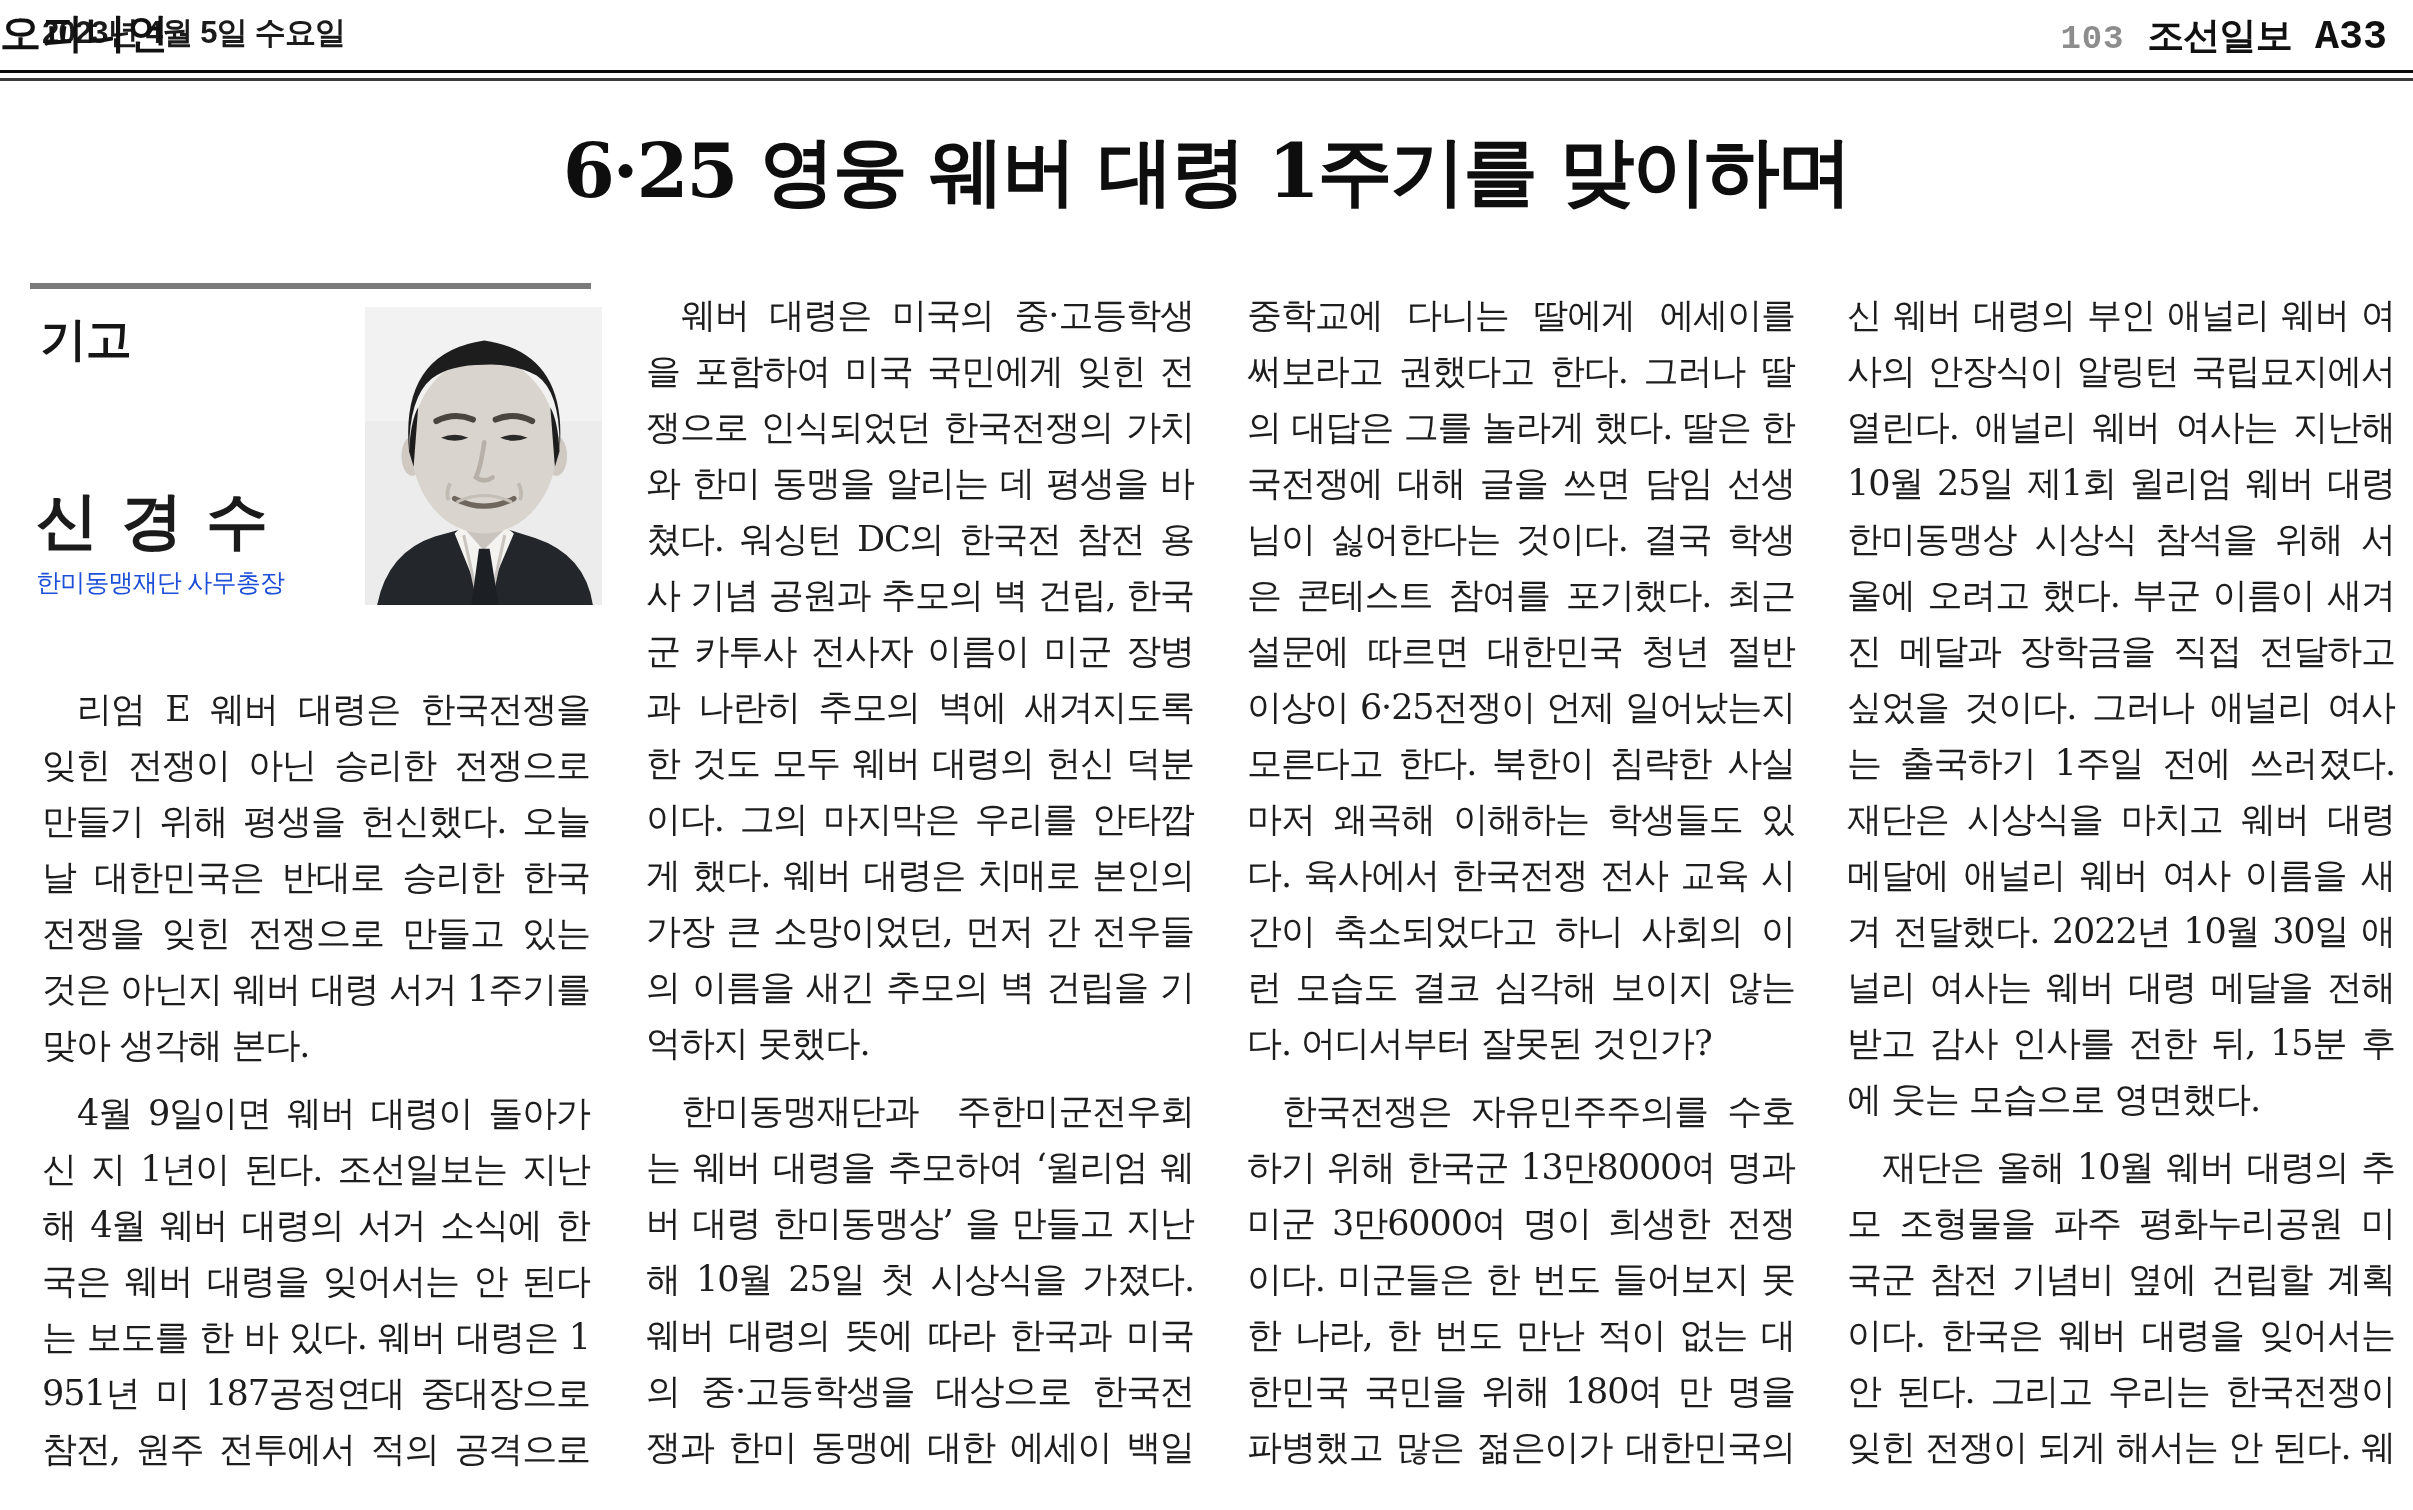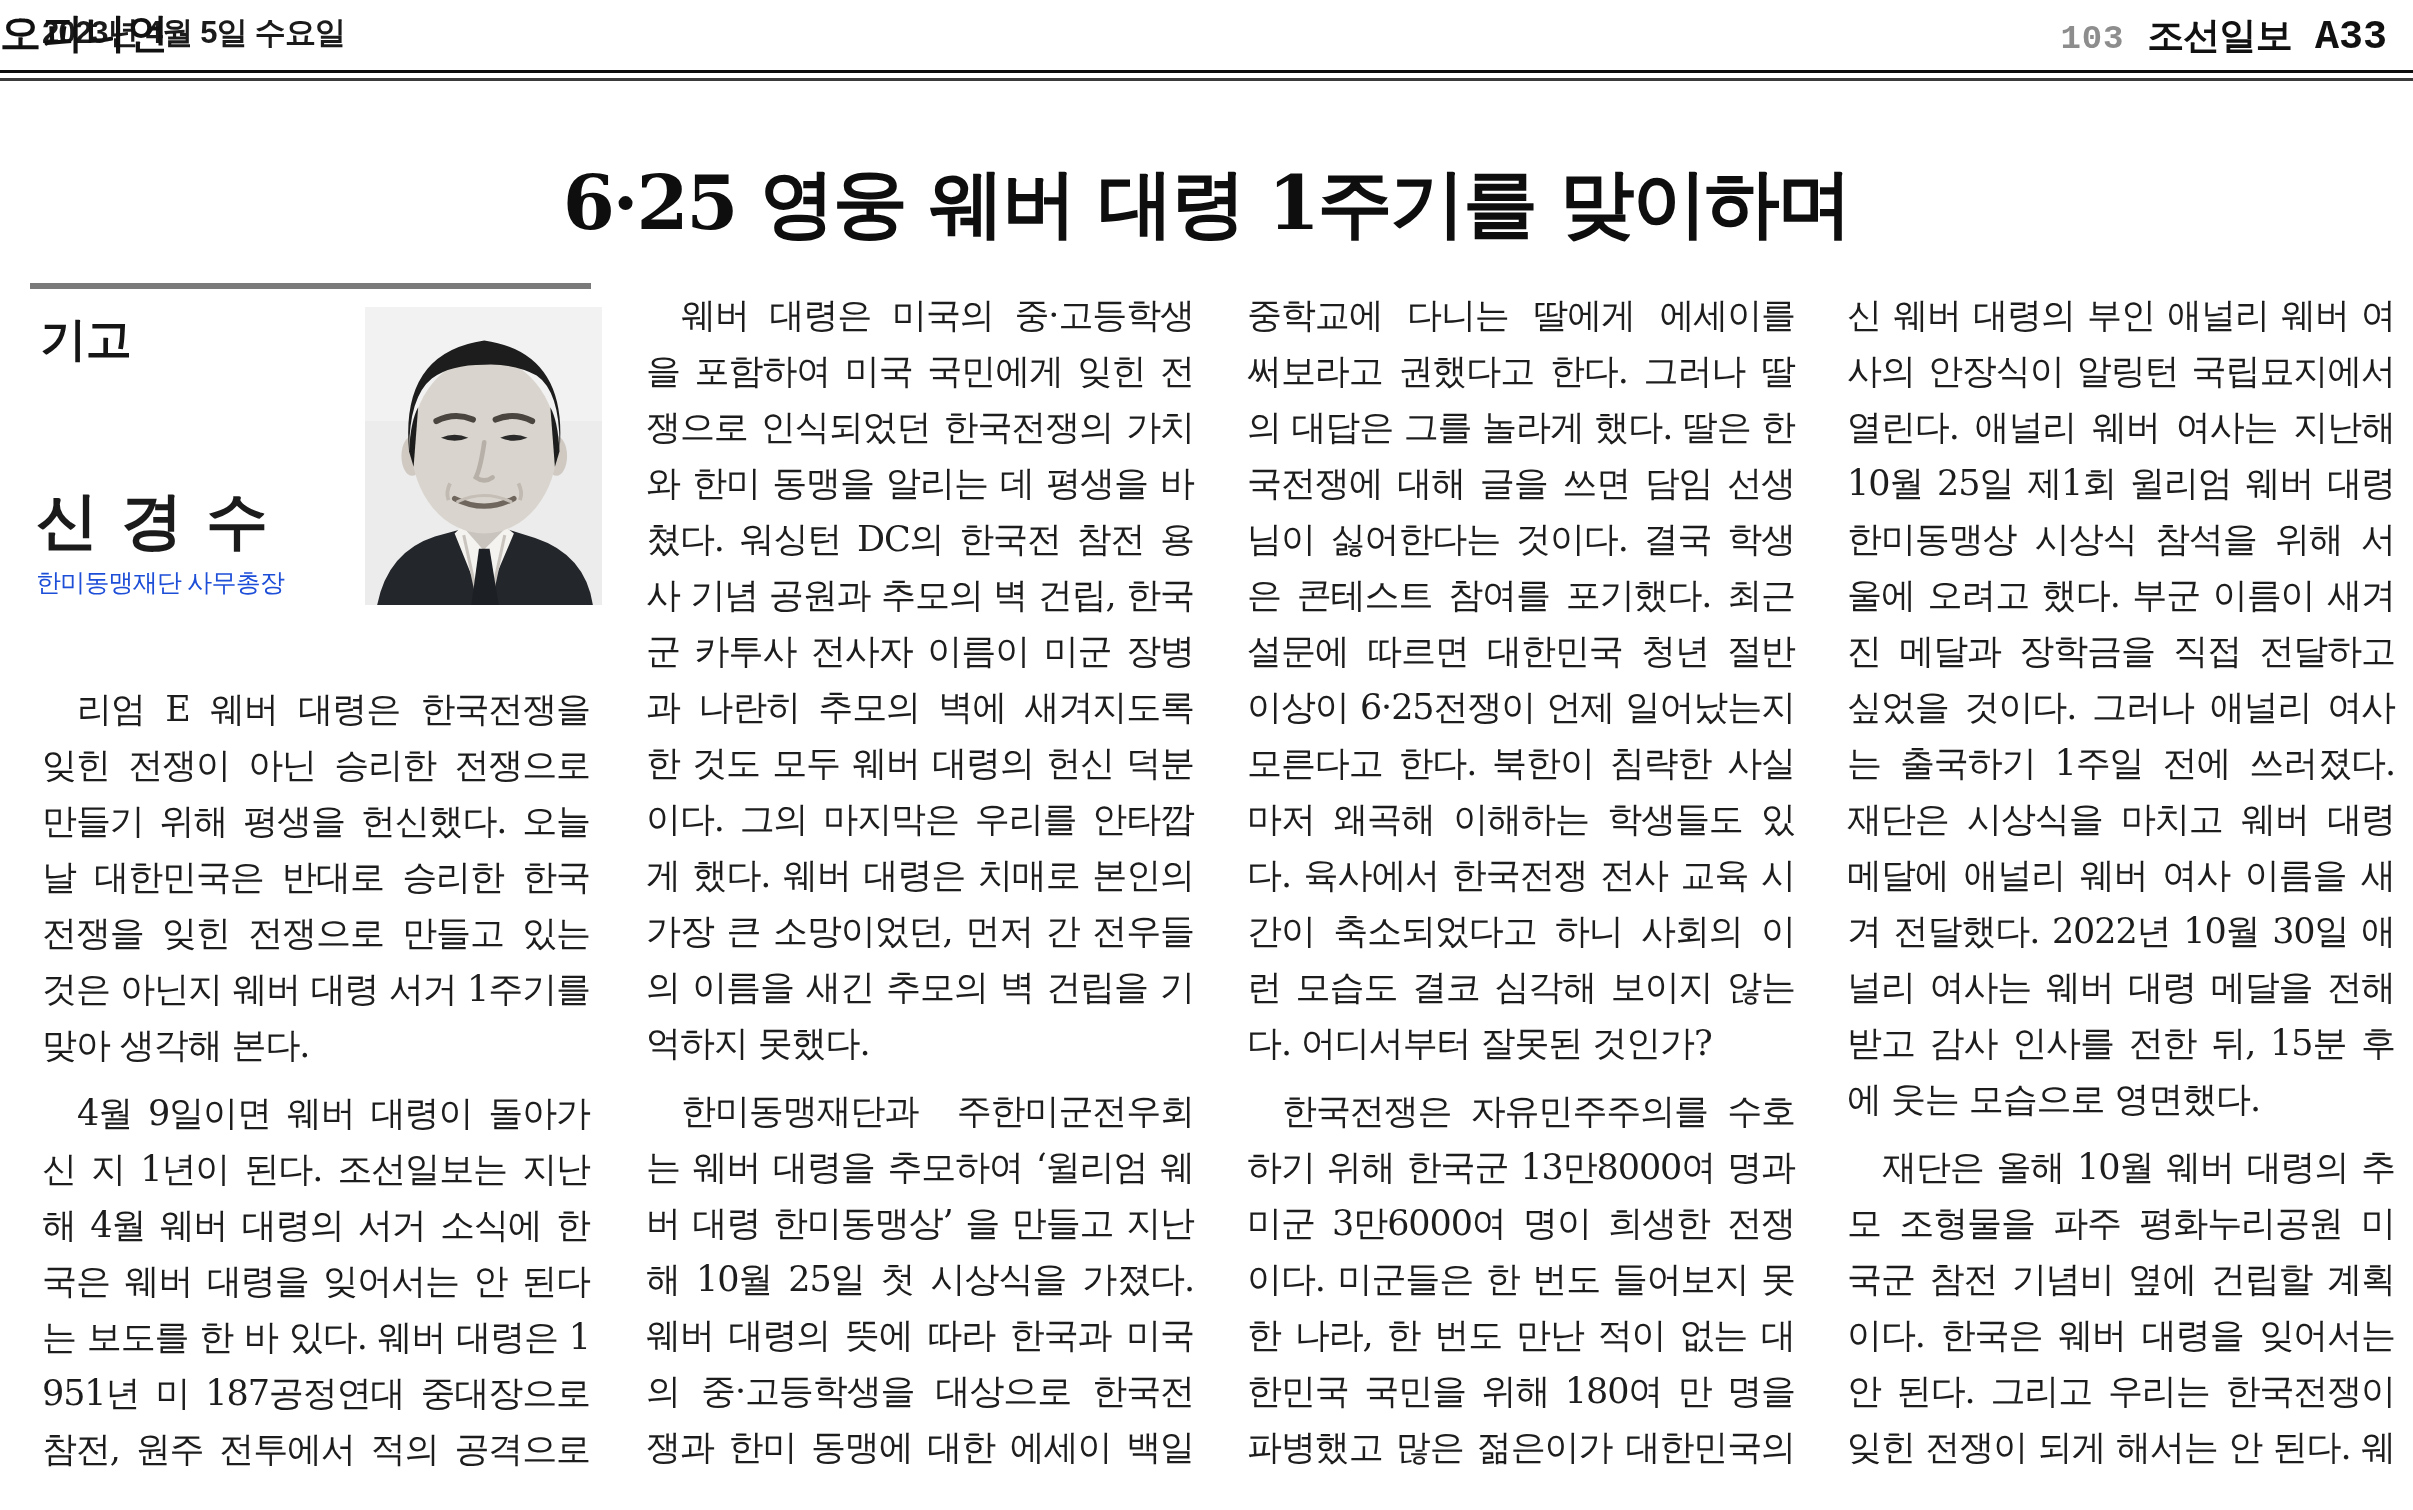--- a/index.html
+++ b/index.html
@@ -29,21 +29,21 @@
   }
   .edition-number{font-size:34px;font-weight:800;color:#8d8d8d;letter-spacing:0.8px;}
   .brand{font-size:37px;font-weight:800;color:#111;letter-spacing:-0.8px;}
   .page-code{font-size:40px;font-weight:800;color:#111;}
   .top-rule{
     position:absolute;left:0;right:0;top:70px;height:4.6px;
     border-top:3.8px solid #0c0c0c;border-bottom:3px solid #3a3a3a;
   }
   
   .headline{
-    position:absolute;left:0;right:0;top:104px;text-align:center;
+    position:absolute;left:0;right:0;top:72px;text-align:center;
     font-size:75px;font-weight:700;letter-spacing:-2.3px;color:#0e0e0e;
   }
   
   .byline{
     position:absolute;left:30px;top:283px;width:572px;height:373px;
   }
   .byline-rule{position:absolute;left:0;top:0;width:561px;height:6px;background:#7a7a7a;}
   .byline-label{
     position:absolute;left:10.6px;top:26px;
     font-family:"Liberation Sans","DejaVu Sans",sans-serif;

